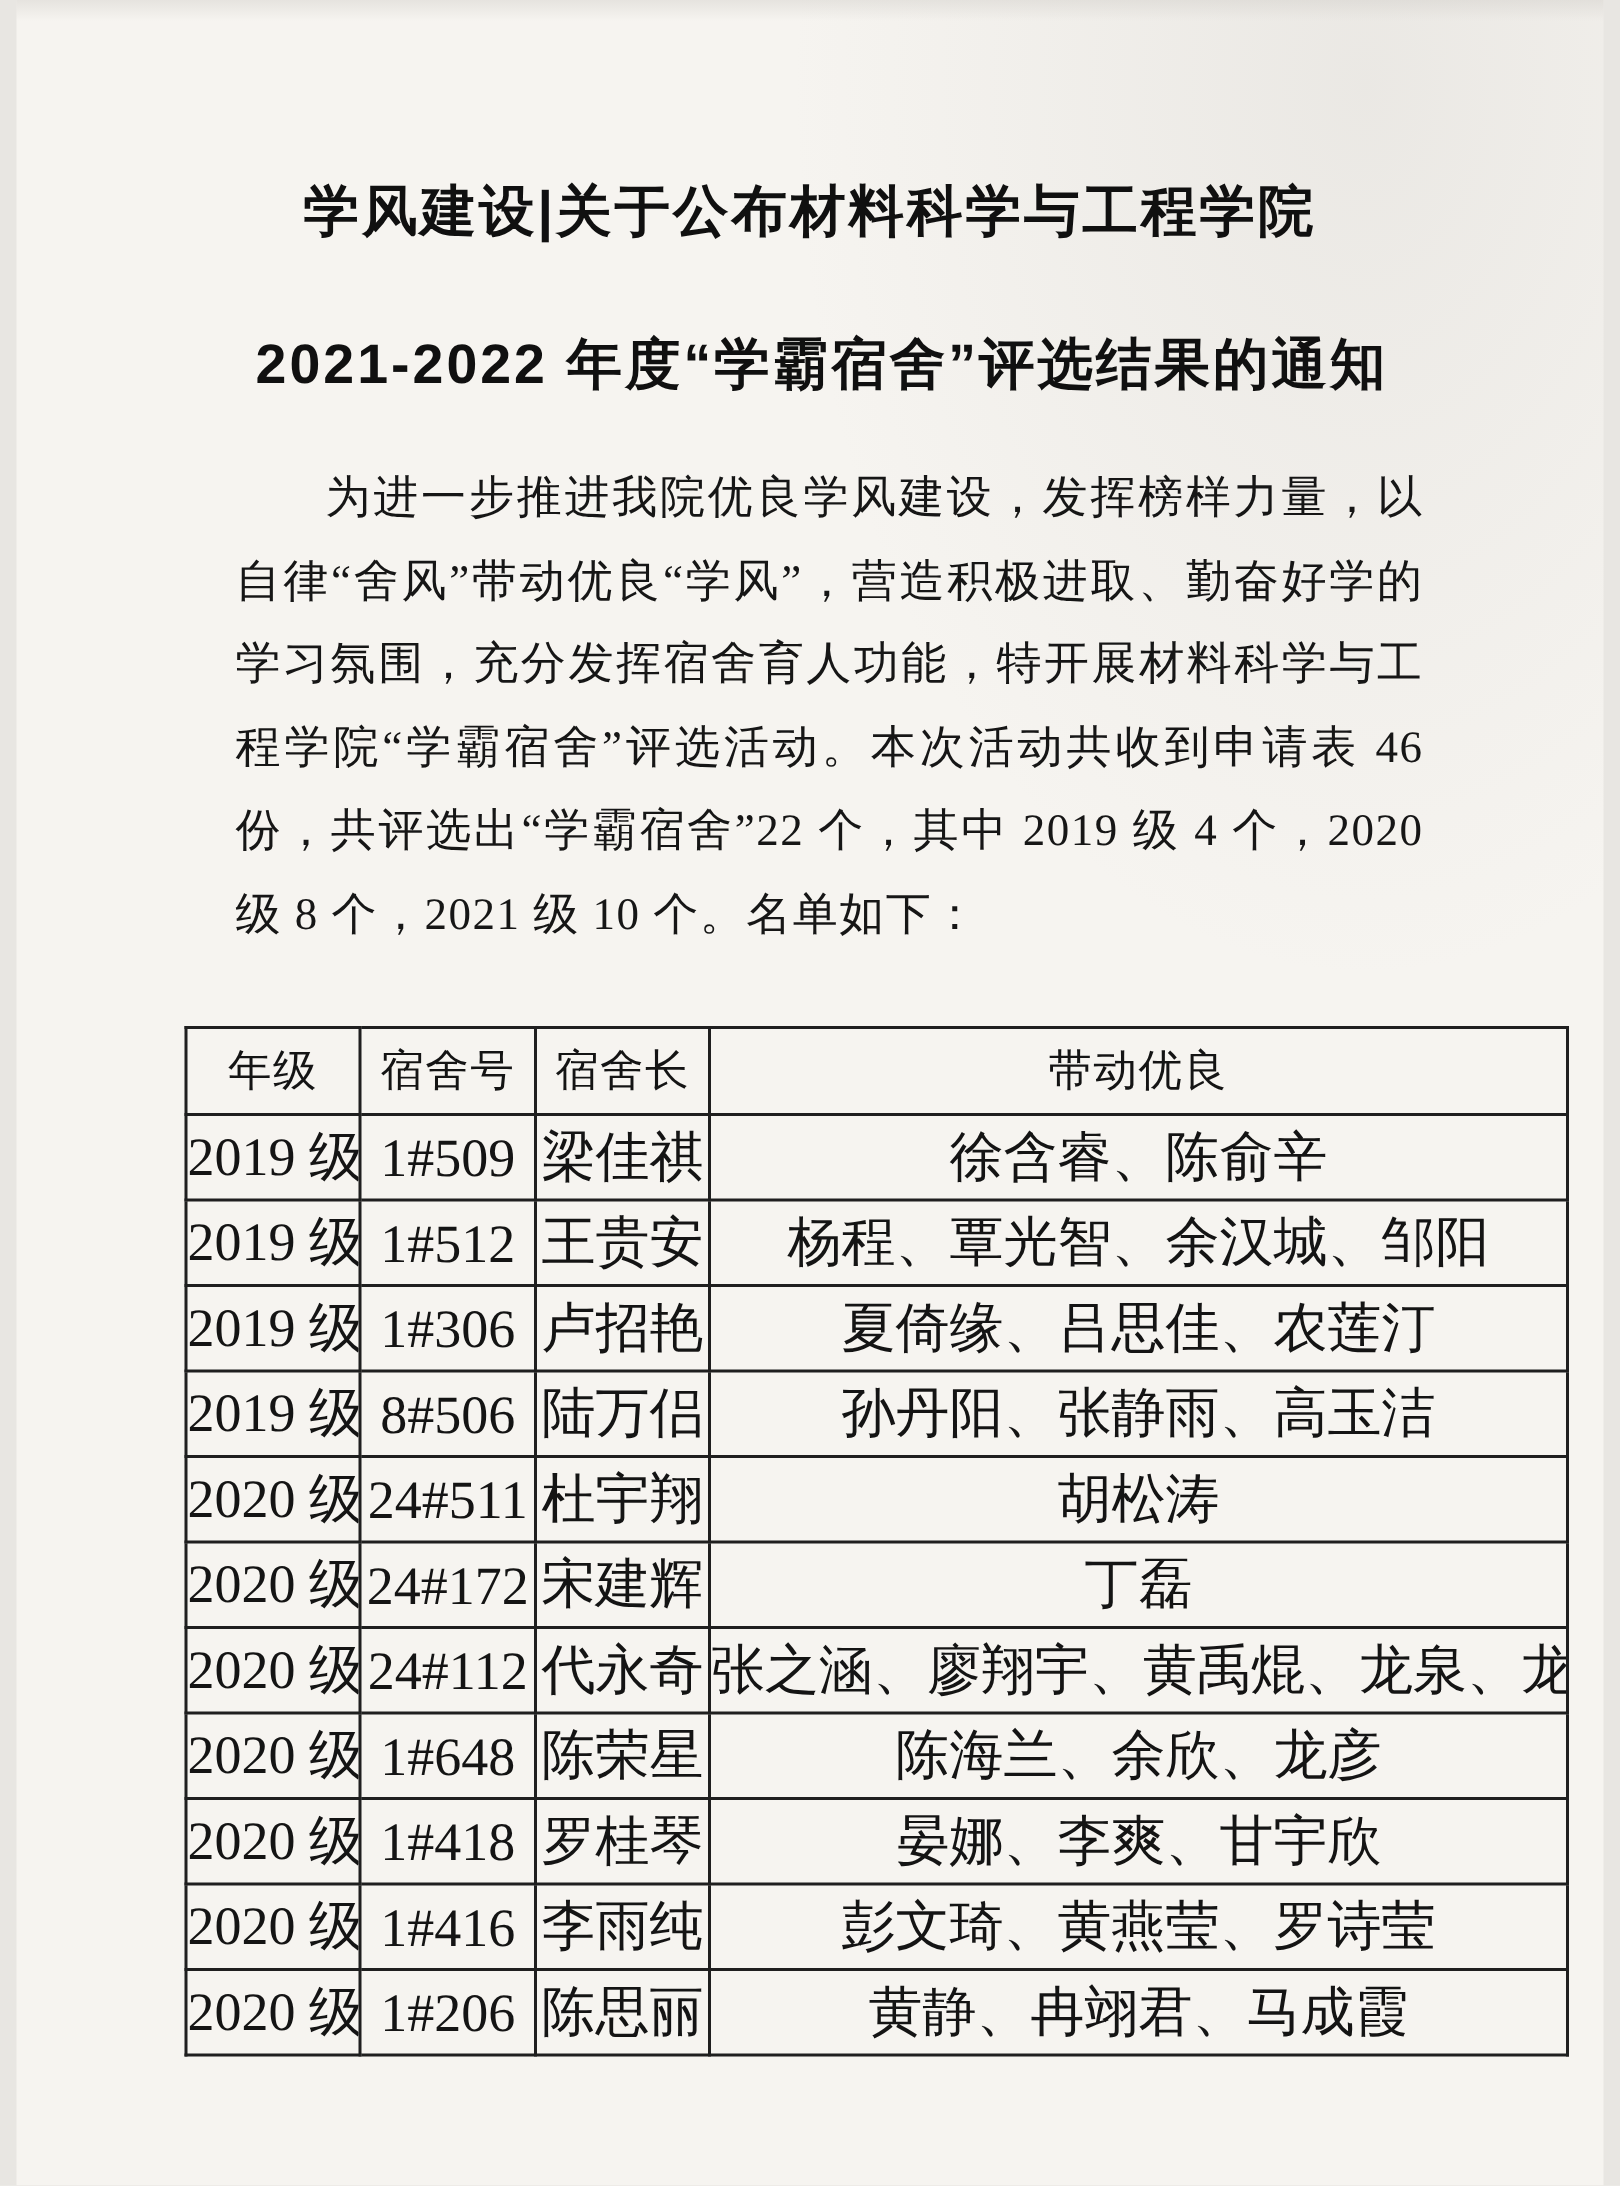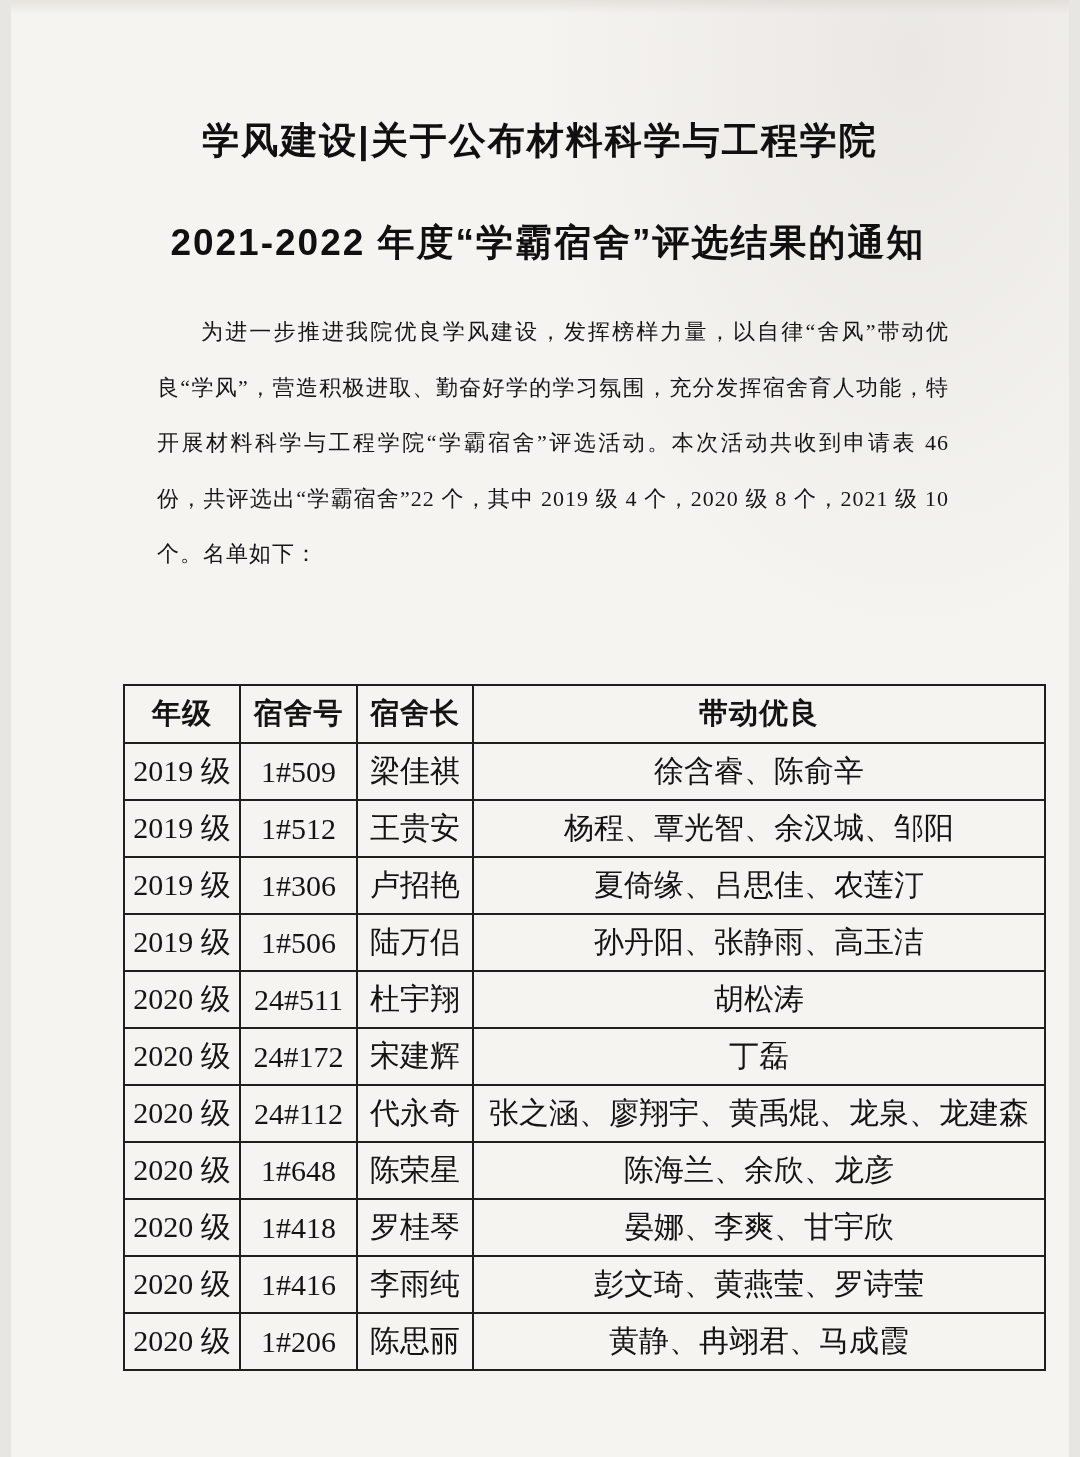--- a/index.html
+++ b/index.html
@@ -28,21 +28,21 @@
     font-weight:900;
     font-size:37px;
     letter-spacing:2px;
     color:#101010;
   }
   .title.line1{padding-top:116px;}
   .title.line2{margin-top:52px;padding-left:16px;}
   .body-text{
     width:792px;
     margin:36px auto 0 146px;
-    font-size:22px;
+    font-size:30px;
     line-height:55.5px;
     text-align:justify;
     text-indent:2em;
     color:#161616;
     letter-spacing:1px;
   }
   table.results{
     position:absolute;
     left:112px;
     top:684px;
@@ -55,28 +55,28 @@
     border:2px solid var(--line);
     text-align:center;
     vertical-align:middle;
     height:57px;
     overflow:hidden;
     white-space:nowrap;
     color:#141414;
   }
   table.results th{
     font-family:"Liberation Sans","DejaVu Sans",sans-serif;
-    font-weight:700;
+    font-weight:400;
     font-size:29px;
     height:58px;
     letter-spacing:1px;
   }
   table.results td{
     font-family:"Liberation Serif","DejaVu Serif",serif;
-    font-size:30px;
+    font-size:36px;
   }
   .c0{width:116px;}
   .c1{width:117px;}
   .c2{width:116px;margin-top:20px;}
   .c3{width:572px;}
 </style>
 </head>
 <body>
 
 <div class="page">
@@ -110,21 +110,21 @@
           <td class="c3">杨程、覃光智、余汉城、邹阳</td>
         </tr>
         <tr>
           <td class="c0">2019 级</td>
           <td class="c1">1#306</td>
           <td class="c2">卢招艳</td>
           <td class="c3">夏倚缘、吕思佳、农莲汀</td>
         </tr>
         <tr>
           <td class="c0">2019 级</td>
-          <td class="c1">1#506</td>
+          <td class="c1">8#506</td>
           <td class="c2">陆万侣</td>
           <td class="c3">孙丹阳、张静雨、高玉洁</td>
         </tr>
         <tr>
           <td class="c0">2020 级</td>
           <td class="c1">24#511</td>
           <td class="c2">杜宇翔</td>
           <td class="c3">胡松涛</td>
         </tr>
         <tr>

